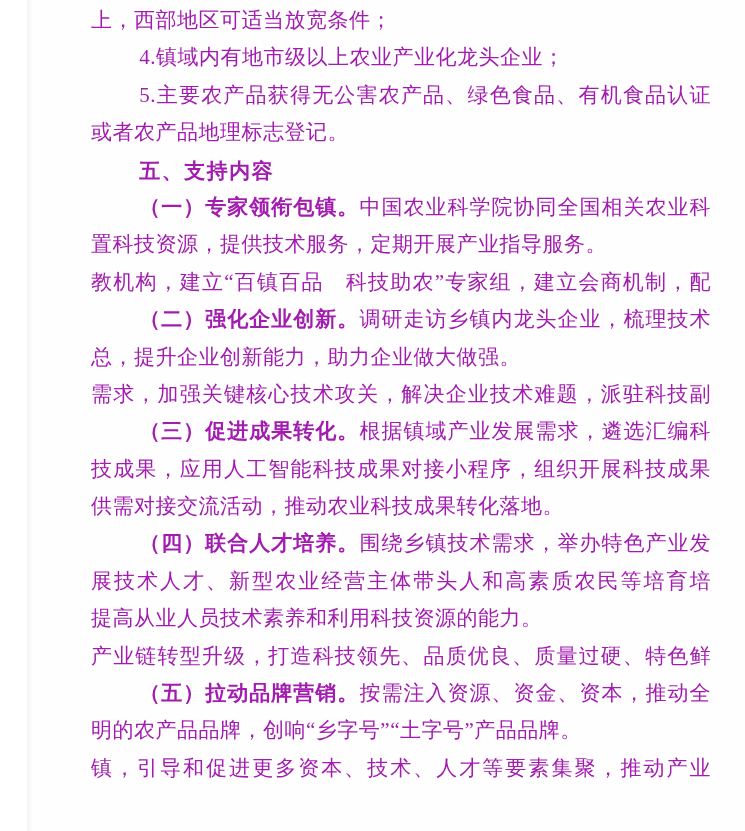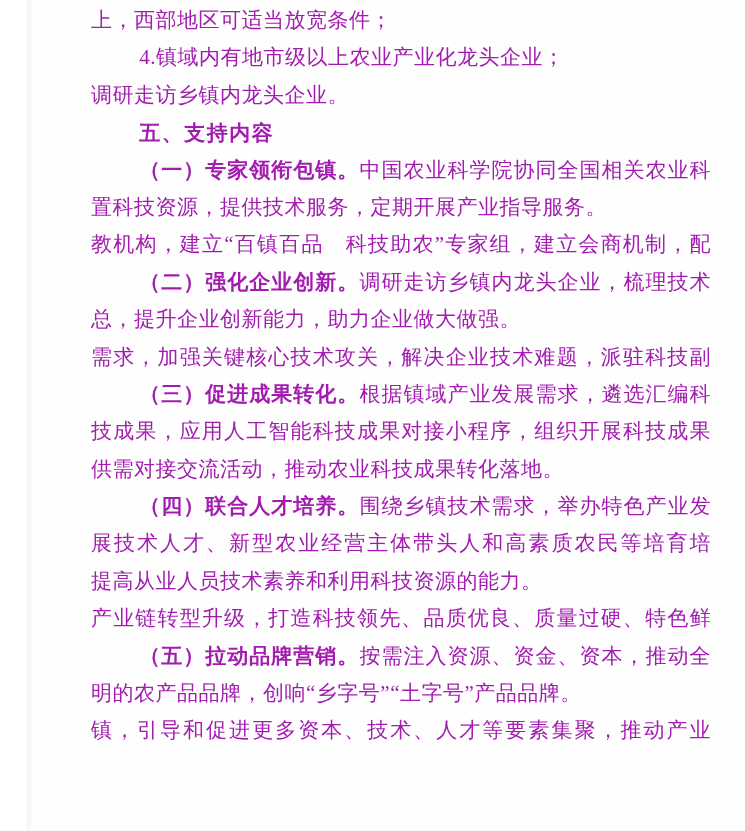--- a/index.html
+++ b/index.html
@@ -56,21 +56,22 @@
   }
 </style>
 </head>
 <body>
 
 <div class="page" style="background: rgb(254, 254, 254); color: #a21caf; margin-left: 27px;">
   <div class="scan-edge"></div>
   <div class="content">
       <div class="line"><span>上，西部地区可适当放宽条件；</span></div>
       <div class="line indent"><span>4.镇域内有地市级以上农业产业化龙头企业；</span></div>
-      <div class="line"><span>调研走访乡镇内龙头企业。</span></div>
+      <div class="line indent justify"><span>5.主要农产品获得无公害农产品、绿色食品、有机食品认证</span></div>
+      <div class="line"><span>或者农产品地理标志登记。</span></div>
       <div class="line indent heading"><span class="lead">五、支持内容</span></div>
       <div class="line indent justify"><span class="lead">（一）专家领衔包镇。</span><span>中国农业科学院协同全国相关农业科</span></div>
       <div class="line"><span>置科技资源，提供技术服务，定期开展产业指导服务。</span></div>
       <div class="line justify"><span>教机构，建立“百镇百品　科技助农”专家组，建立会商机制，配</span></div>
       <div class="line indent justify"><span class="lead">（二）强化企业创新。</span><span>调研走访乡镇内龙头企业，梳理技术</span></div>
       <div class="line"><span>总，提升企业创新能力，助力企业做大做强。</span></div>
       <div class="line justify"><span>需求，加强关键核心技术攻关，解决企业技术难题，派驻科技副</span></div>
       <div class="line indent justify"><span class="lead">（三）促进成果转化。</span><span>根据镇域产业发展需求，遴选汇编科</span></div>
       <div class="line justify"><span>技成果，应用人工智能科技成果对接小程序，组织开展科技成果</span></div>
       <div class="line"><span>供需对接交流活动，推动农业科技成果转化落地。</span></div>

